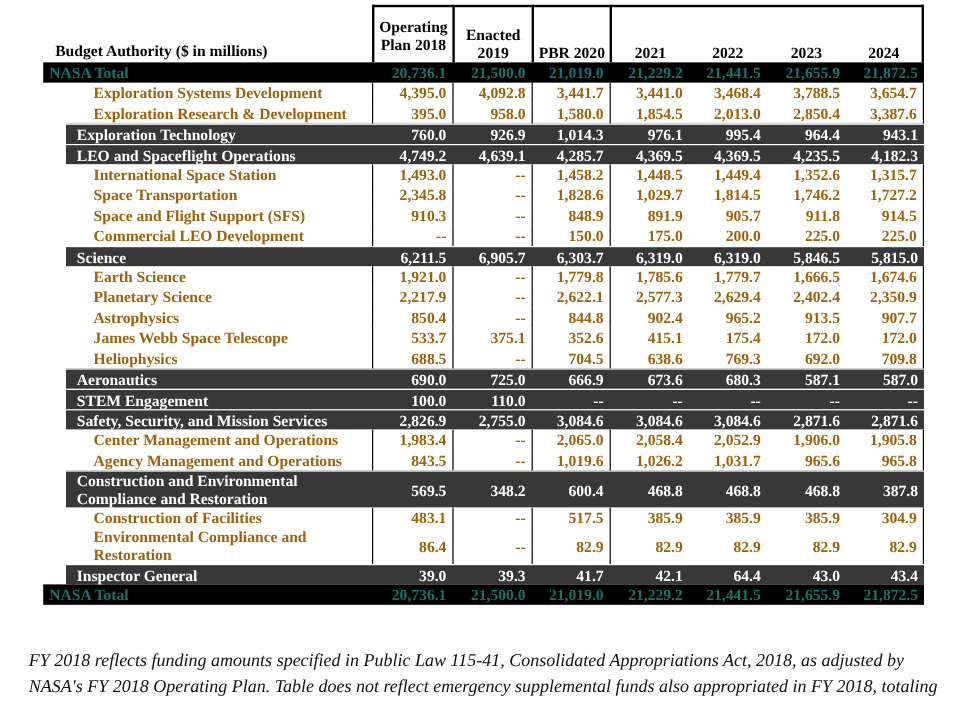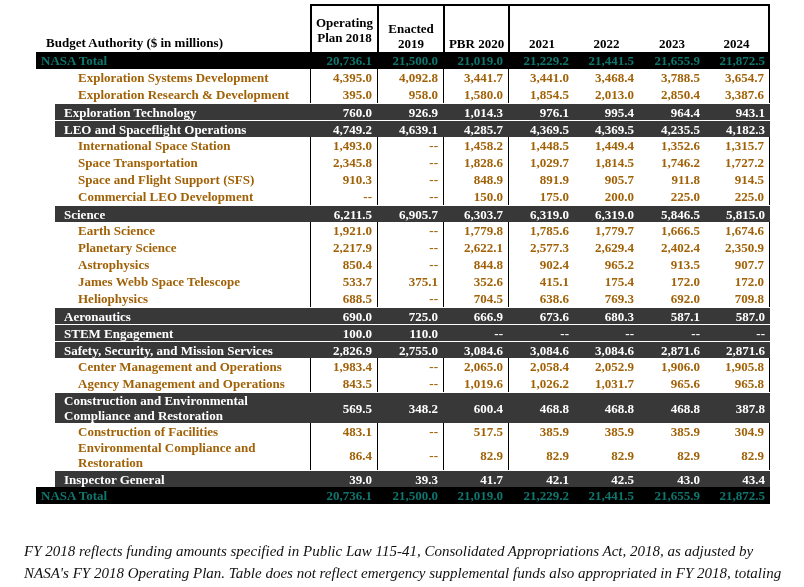--- a/index.html
+++ b/index.html
@@ -292,21 +292,21 @@
         <div class="cell num n4">82.9</div>
         <div class="cell num n5">82.9</div>
         <div class="cell num n6 last">82.9</div>
       </div>
       <div class="row gray">
         <div class="cell lbl">Inspector General</div>
         <div class="cell num n0">39.0</div>
         <div class="cell num n1">39.3</div>
         <div class="cell num n2">41.7</div>
         <div class="cell num n3">42.1</div>
-        <div class="cell num n4">42.5</div>
+        <div class="cell num n4">64.4</div>
         <div class="cell num n5">43.0</div>
         <div class="cell num n6">43.4</div>
       </div>
       <div class="row black">
         <div class="cell lbl">NASA Total</div>
         <div class="cell num n0">20,736.1</div>
         <div class="cell num n1">21,500.0</div>
         <div class="cell num n2">21,019.0</div>
         <div class="cell num n3">21,229.2</div>
         <div class="cell num n4">21,441.5</div>

